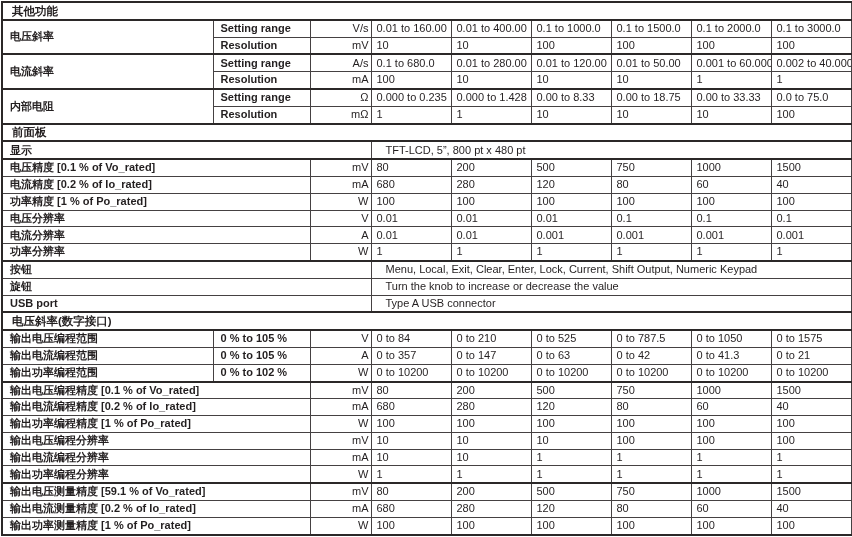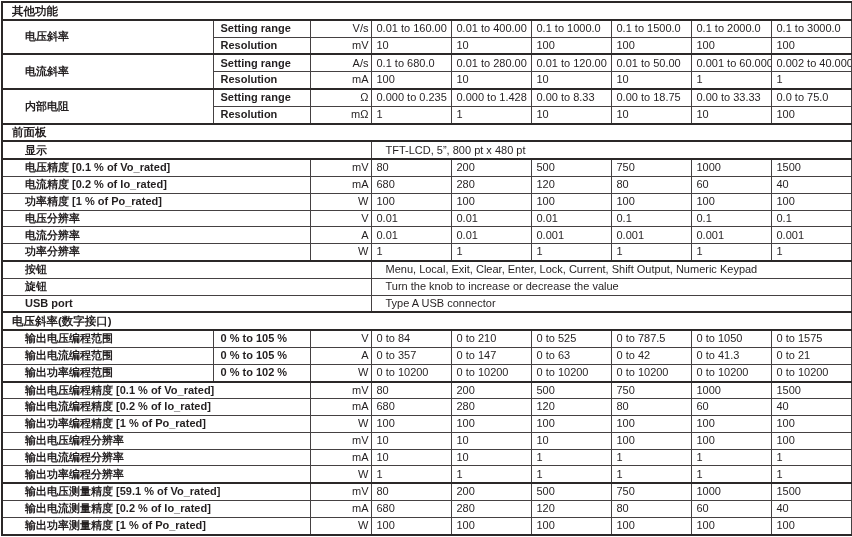--- a/index.html
+++ b/index.html
@@ -25,21 +25,21 @@
     height:15px;
   }
   td.section-header{
     font-weight:bold;
     font-size:11.5px;
     padding-left:9px;
     border-top:2px solid #2b2828;
     border-bottom:2px solid #2b2828;
   }
   tr.group-start > td{border-top:2px solid #2b2828;}
-  td.label{font-weight:bold;padding-left:22px;}
+  td.label{font-weight:bold;padding-left:7px;}
   td.sub{font-weight:bold;padding-left:7px;margin-left:48px;}
   td.unit{text-align:right;padding:0 2px;}
   td.val{font-weight:normal;}
   td.widev{font-weight:normal;padding-left:14px;}
 </style>
 </head>
 <body>
 
 <div id="page">
   <table class="spec">

